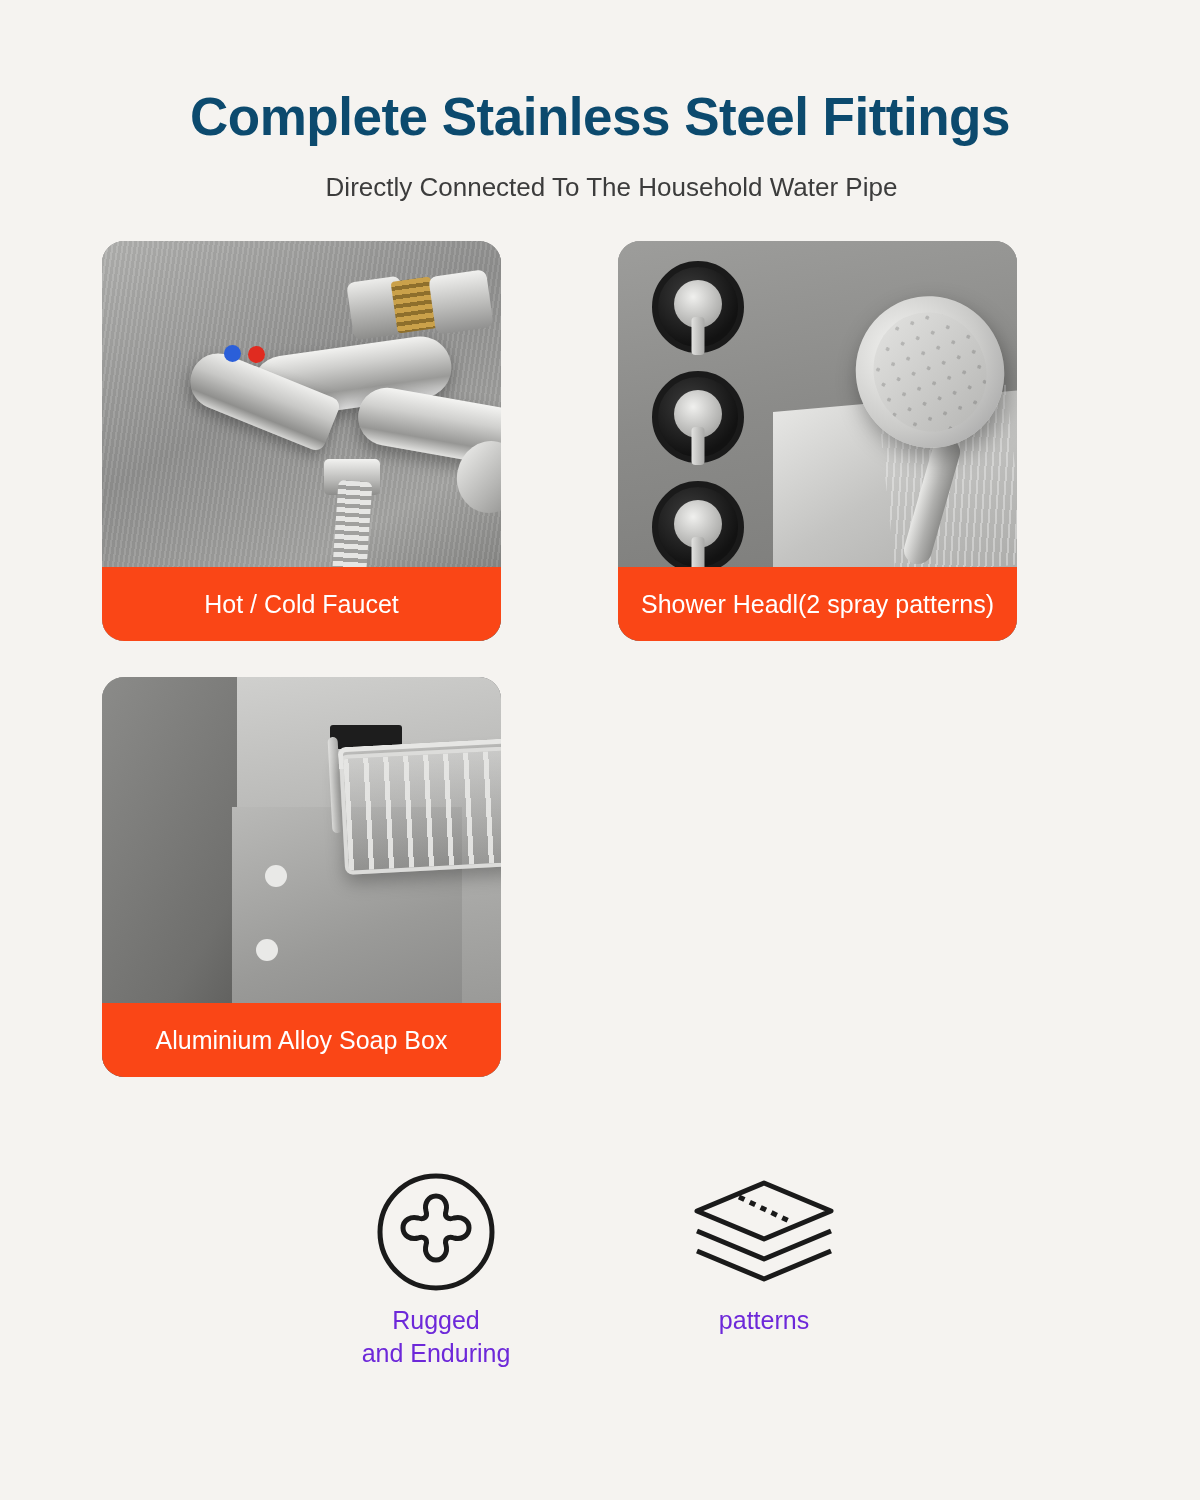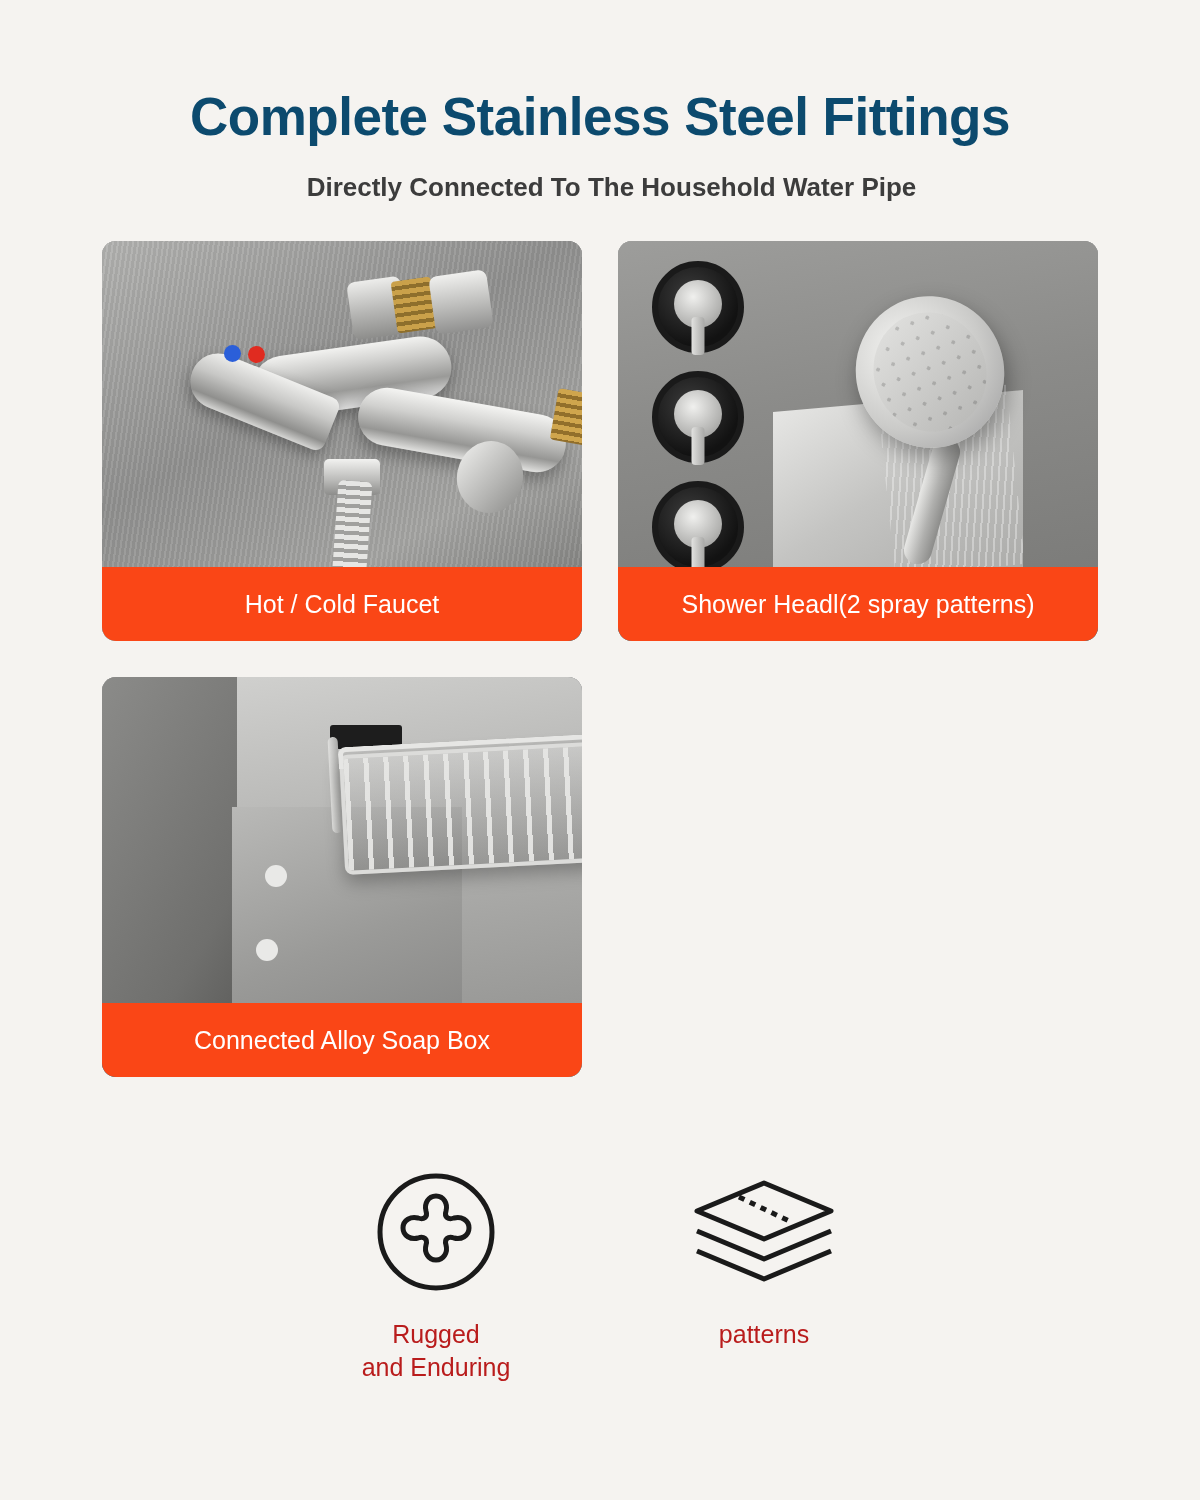--- a/index.html
+++ b/index.html
@@ -23,39 +23,39 @@
     font-size: 53px;
     font-weight: 700;
     color: #0c4a6e;
     letter-spacing: -0.5px;
     line-height: 1.1;
   }
   .subtitle {
     margin-top: 26px;
     font-size: 26px;
     color: #3c3c3c;
-    font-weight: 700;
+    font-weight: 400;
     padding-left: 23px;
   }
 
   
   .grid {
     margin: 38px auto 0 auto;
     width: 996px;
     display: grid;
     grid-template-columns: 480px 480px;
     grid-template-rows: 400px 400px;
     column-gap: 36px;
     row-gap: 36px;
   }
   .card {
     position: relative;
-    width: 480px;
+    width: 399px;
     height: 400px;
-    border-radius: 14px;
+    border-radius: 22px;
     overflow: hidden;
     background: #8e8e8e;
   }
   .photo {
     position: absolute;
     inset: 0;
     overflow: hidden;
   }
   .caption {
     position: absolute;
@@ -287,23 +287,23 @@
     position:absolute;
     left:0; right:0;
     top: 1168px;
     display:flex;
     justify-content:center;
     gap: 68px;
   }
   .feature { width: 260px; text-align:center; }
   .feature .ficon { height:128px; display:flex; align-items:center; justify-content:center; }
   .feature .flabel {
-    margin-top: 22px;
+    margin-top: 8px;
     font-size: 25px;
-    color: #b91c1c;
+    color: #6d28d9;
     line-height: 1.32;
     white-space: pre-line;
   }
 </style>
 </head>
 <body>
 
 <div class="page">
 
   <div class="header">
@@ -363,21 +363,21 @@
         <div class="bigpanel"></div>
         <div class="leftwall"></div>
         <div class="frontface"></div>
         <div class="hole h1"></div>
         <div class="hole h2"></div>
         <div class="clipblk"></div>
         <div class="arm"></div>
         <div class="basket"></div>
         <div class="basketrim"></div>
       </div>
-      <div class="caption">Connected Alloy Soap Box</div>
+      <div class="caption">Aluminium Alloy Soap Box</div>
     </div>
 
   </div>
 
   <div class="features">
 
     <div class="feature">
       <div class="ficon">
         <svg width="124" height="124" viewBox="0 0 124 124" fill="none" stroke="#1a1a1a" stroke-width="5">
           <circle cx="62" cy="62" r="56"></circle>

